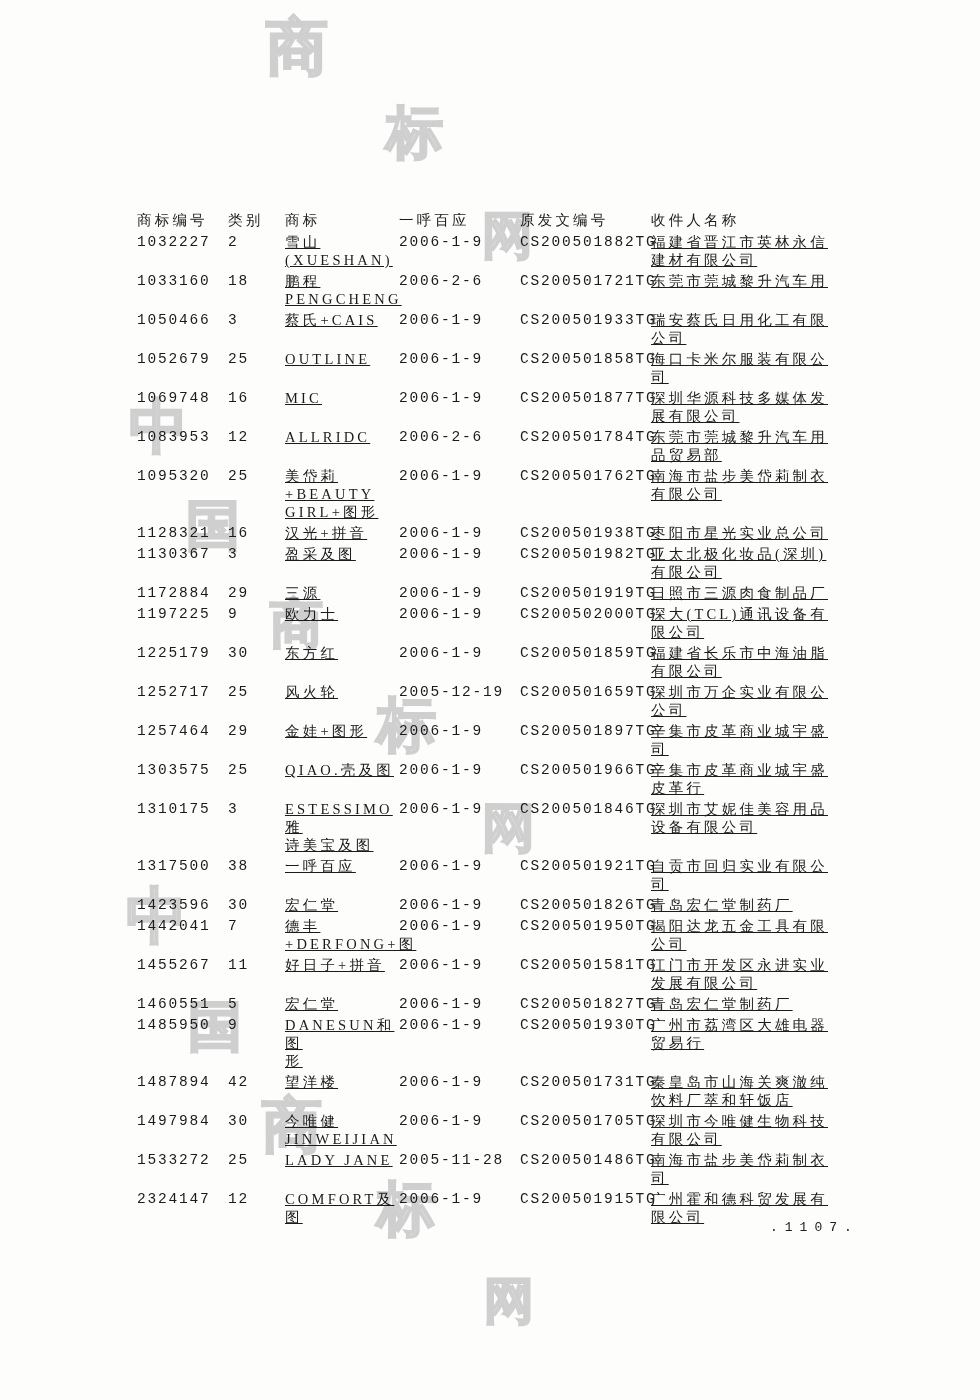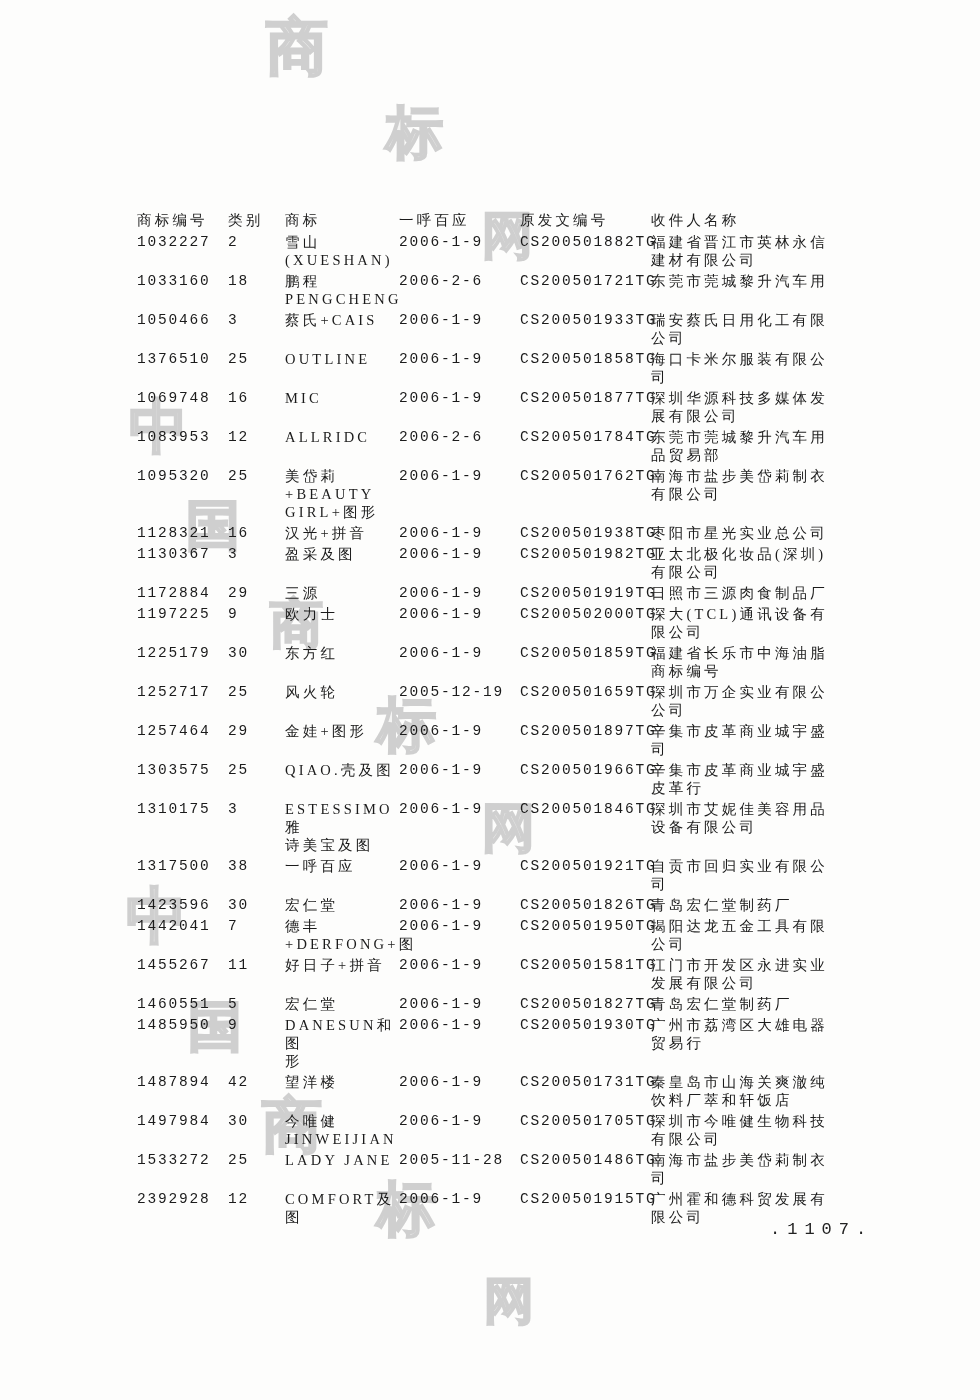--- a/index.html
+++ b/index.html
@@ -43,29 +43,30 @@
     line-height:18px;
     padding:0 0 3px 0;
     letter-spacing:1.8px;
   }
   thead th{padding-bottom:4px;letter-spacing:3.2px;}
   td.cjk, th{font-family:"Liberation Serif","DejaVu Serif",serif;}
   td.mark, td.recipient{
     white-space:pre-line;
     letter-spacing:3.2px;
     font-family:"Liberation Serif","DejaVu Serif",serif;
+    text-decoration:underline;
   }
   td.num, td.date, td.doc, td.cls{
     font-family:"Liberation Mono","DejaVu Sans Mono",monospace;
   }
   
   .page-number{
     position:absolute;
     left:770px; top:1220px;
-    font-size:17px;
+    font-size:13px;
     letter-spacing:7px;
     z-index:1;
     font-family:"Liberation Mono","DejaVu Sans Mono",monospace;
     color:#222;
   }
 </style>
 </head>
 <body>
 
 <div>
@@ -127,21 +128,21 @@
         <tr>
     <td class="num">1050466</td>
     <td class="cls">3</td>
     <td class="mark">蔡氏+CAIS</td>
     <td class="date">2006-1-9</td>
     <td class="doc">CS200501933TG</td>
     <td class="recipient">瑞安蔡氏日用化工有限
 公司</td>
   </tr>
         <tr>
-    <td class="num">1376510</td>
+    <td class="num">1052679</td>
     <td class="cls">25</td>
     <td class="mark">OUTLINE</td>
     <td class="date">2006-1-9</td>
     <td class="doc">CS200501858TG</td>
     <td class="recipient">海口卡米尔服装有限公
 司</td>
   </tr>
         <tr>
     <td class="num">1069748</td>
     <td class="cls">16</td>
@@ -205,21 +206,21 @@
     <td class="recipient">深大(TCL)通讯设备有
 限公司</td>
   </tr>
         <tr>
     <td class="num">1225179</td>
     <td class="cls">30</td>
     <td class="mark">东方红</td>
     <td class="date">2006-1-9</td>
     <td class="doc">CS200501859TG</td>
     <td class="recipient">福建省长乐市中海油脂
-商标编号</td>
+有限公司</td>
   </tr>
         <tr>
     <td class="num">1252717</td>
     <td class="cls">25</td>
     <td class="mark">风火轮</td>
     <td class="date">2005-12-19</td>
     <td class="doc">CS200501659TG</td>
     <td class="recipient">深圳市万企实业有限公
 公司</td>
   </tr>
@@ -327,21 +328,21 @@
         <tr>
     <td class="num">1533272</td>
     <td class="cls">25</td>
     <td class="mark">LADY JANE</td>
     <td class="date">2005-11-28</td>
     <td class="doc">CS200501486TG</td>
     <td class="recipient">南海市盐步美岱莉制衣
 司</td>
   </tr>
         <tr>
-    <td class="num">2392928</td>
+    <td class="num">2324147</td>
     <td class="cls">12</td>
     <td class="mark">COMFORT及图</td>
     <td class="date">2006-1-9</td>
     <td class="doc">CS200501915TG</td>
     <td class="recipient">广州霍和德科贸发展有
 限公司</td>
   </tr>
       </tbody>
   </table>
 </div>

